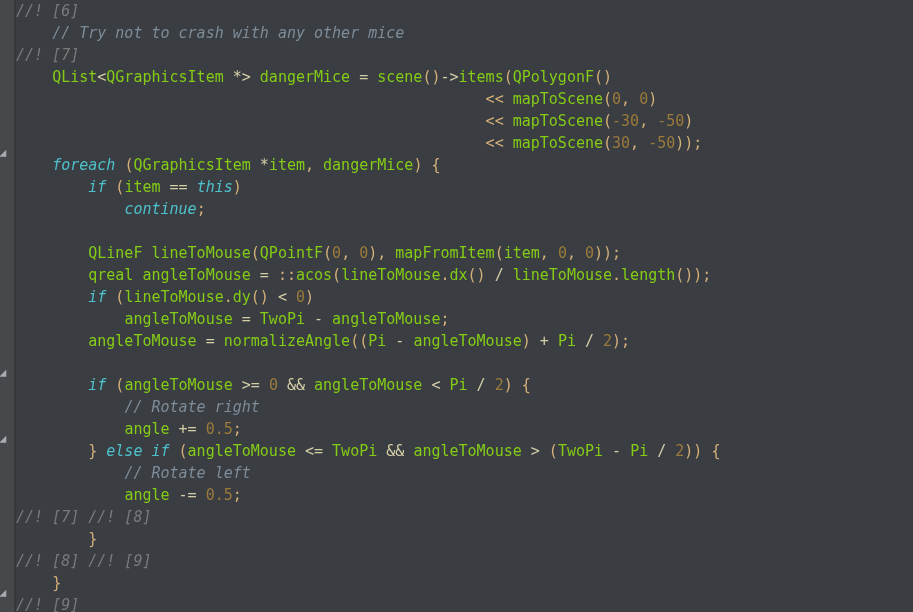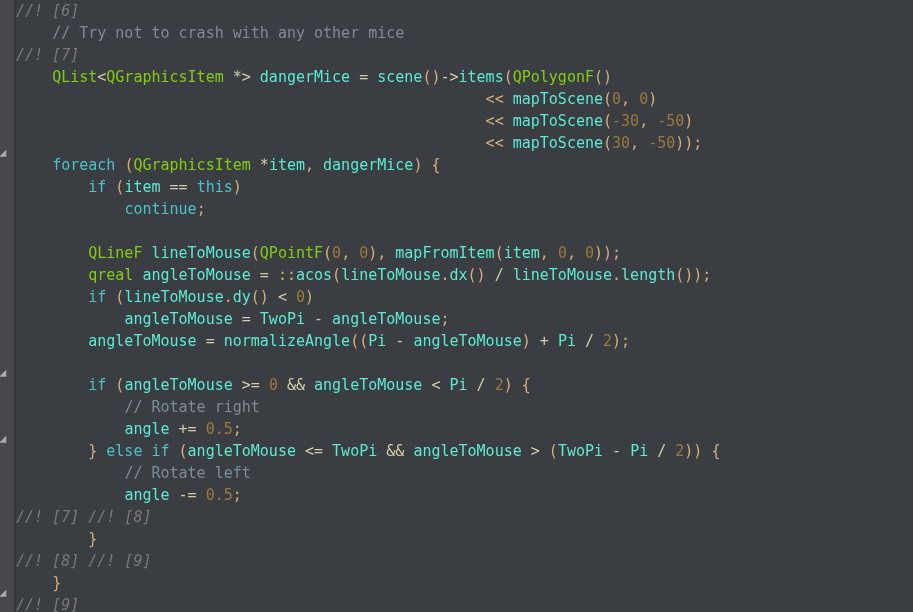--- a/index.html
+++ b/index.html
@@ -52,27 +52,27 @@
     white-space: pre;
     letter-spacing: 0px;
   }
   .line {
     height: 22px;
     white-space: pre;
   }
 
   
   .tk-plain   { color: #d5cfa8; }
-  .tk-ident   { color: #5eead4; }
+  .tk-ident   { color: #84cc16; }
   .tk-type    { color: #84cc16; }
-  .tk-kw      { color: #4ec1cc; }
+  .tk-kw      { color: #4ec1cc; font-style: italic; }
   .tk-num     { color: #9c7a3c; }
   .tk-punct   { color: #d5b07a; }
   .tk-op      { color: #d5cfa8; }
-  .tk-comment { color: #7e8c99; }
+  .tk-comment { color: #7e8c99; font-style: italic; }
   .tk-marker  { color: #7a7a7a; font-style: italic; }
 </style>
 </head>
 <body>
 
 <div id="screen">
 
   <div id="gutter"></div>
   <div id="gutter-sep"></div>
   <div id="fold-markers">

